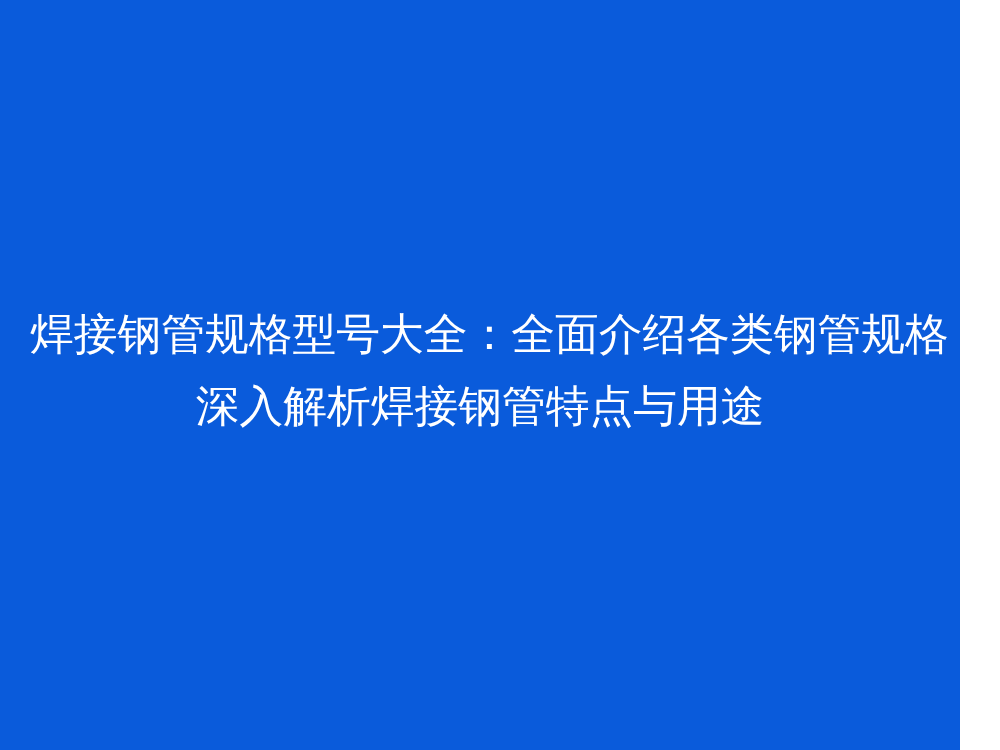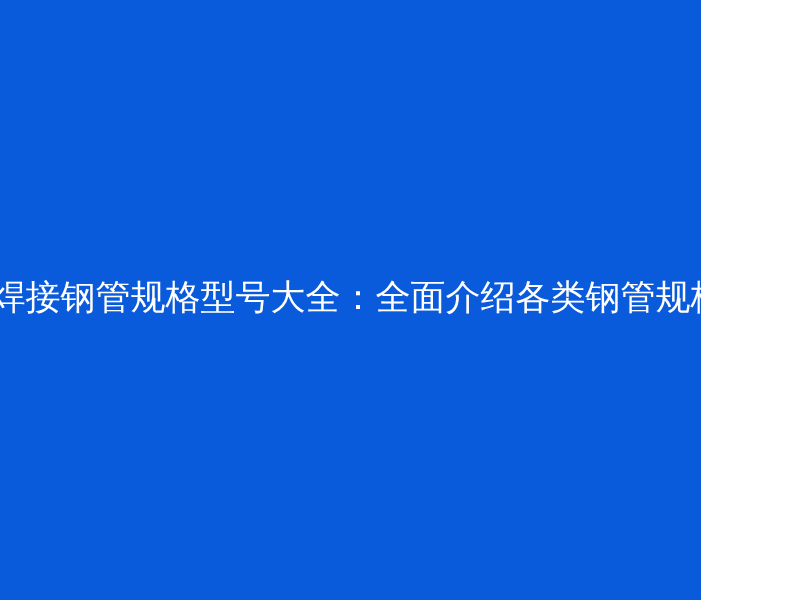--- a/index.html
+++ b/index.html
@@ -12,21 +12,21 @@
     width: 800px;
     height: 600px;
     overflow: hidden;
     font-family: "Liberation Sans", "DejaVu Sans", sans-serif;
   }
 
   
   .banner {
     position: relative;
     box-sizing: border-box;
-    width: 701px;
+    width: 768px;
     height: 600px;
     background-color: #0A5BDB;
     display: flex;
     flex-direction: column;
     align-items: center;
     justify-content: center;
   }
 
   
   .title-block {
@@ -52,16 +52,17 @@
 </style>
 </head>
 <body>
 
 <div class="banner" style="background-color: rgb(10, 91, 219);">
 
   <div class="title-block" style="color: rgb(255, 255, 255);">
 
     <span class="title-line">焊接钢管规格型号大全：全面介绍各类钢管规格，</span>
 
+    <span class="title-line">深入解析焊接钢管特点与用途</span>
 
   </div>
 
 </div>
 
 </body></html>

